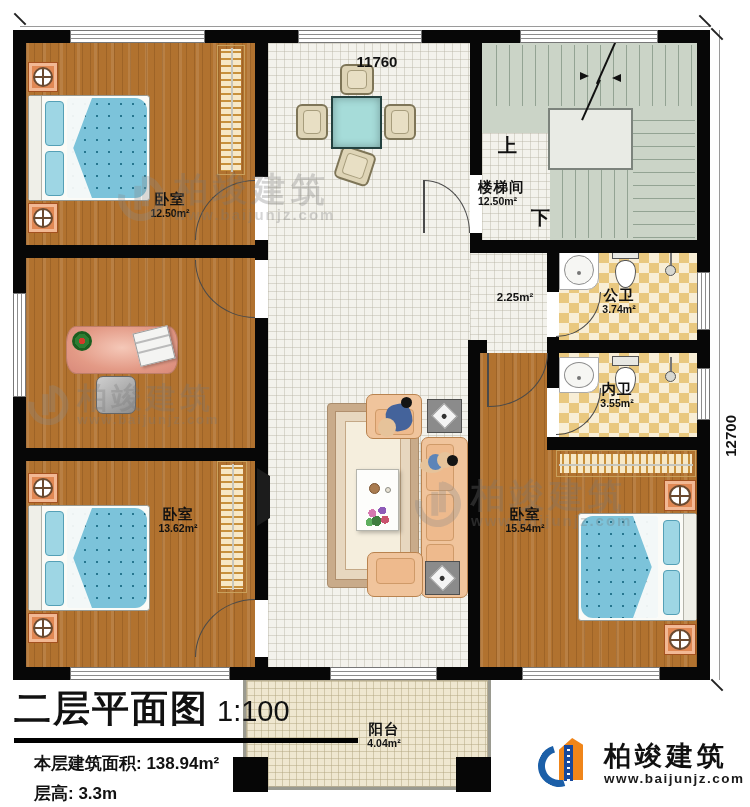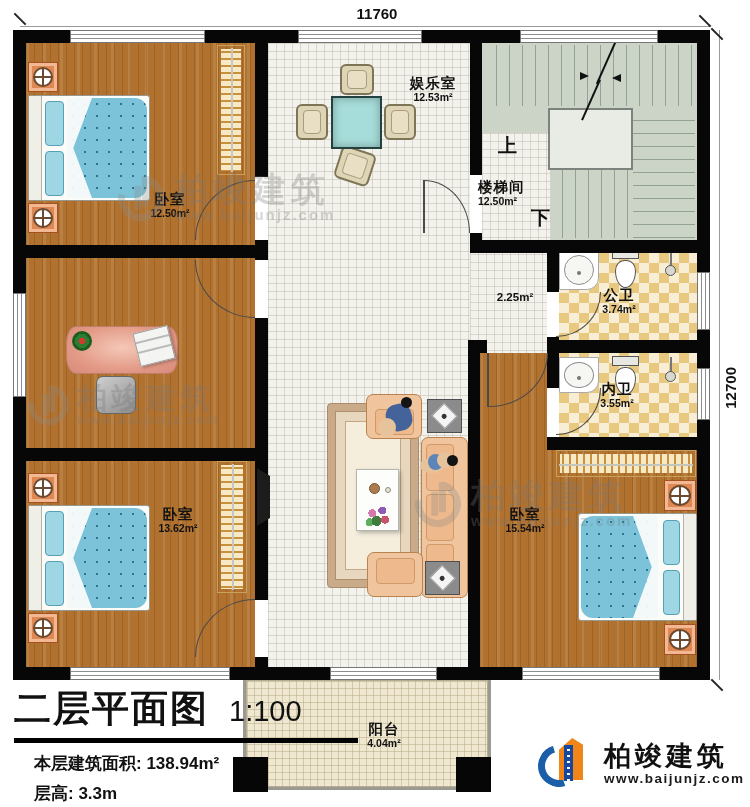--- a/index.html
+++ b/index.html
@@ -96,35 +96,35 @@
   .brk{position:absolute;width:2px;background:#111;z-index:2;}
   .tri{position:absolute;width:0;height:0;border-top:4px solid transparent;border-bottom:4px solid transparent;z-index:2;}
   
   .rlabel{position:absolute;z-index:4;text-align:center;line-height:1.1;color:#111;}
   .rname{display:block;font-size:14.5px;font-weight:700;letter-spacing:1px;}
   .rarea{display:block;font-size:10.5px;font-weight:700;}
   .stairword{position:absolute;z-index:4;font-size:19px;font-weight:700;}
   
   .dimline{position:absolute;background:#9a9a9a;z-index:4;}
   .tick{position:absolute;width:16px;height:2px;background:#222;transform:rotate(45deg);z-index:4;}
-  .dimtext{position:absolute;z-index:4;font-size:15px;font-weight:700;color:#111;}
+  .dimtext{position:absolute;z-index:4;font-size:15px;font-weight:700;color:#111;margin-top:48px;}
   .dimtext-v{writing-mode:vertical-rl;transform:rotate(180deg);}
   
   .rail{position:absolute;background:#9a9a90;z-index:1;}
   .pillar{position:absolute;background:#060606;z-index:2;}
   
   .wm{position:absolute;display:flex;align-items:center;gap:10px;opacity:.30;z-index:5;pointer-events:none;}
   .wm-icon{position:relative;width:46px;height:46px;border:7px solid #8a8a8a;border-radius:50%;border-top-color:transparent;transform:rotate(-35deg);}
   .wm-icon::before{content:"";position:absolute;left:10px;top:2px;width:7px;height:24px;background:#8a8a8a;transform:rotate(35deg);}
   .wm-icon::after{content:"";position:absolute;left:20px;top:-2px;width:7px;height:30px;background:#8a8a8a;transform:rotate(35deg);}
   .wm-name{font-size:34px;font-weight:900;color:#787878;letter-spacing:5px;line-height:1;}
   .wm-url{font-size:15px;font-weight:700;color:#787878;letter-spacing:2px;}
   
   .titleblock{position:absolute;left:14px;top:684px;z-index:6;}
-  .titlerow{display:flex;align-items:baseline;gap:20px;text-align:right;}
+  .titlerow{display:flex;align-items:baseline;gap:8px;text-align:right;}
   .t-main{font-size:37px;font-weight:900;letter-spacing:2px;}
   .t-scale{font-size:29px;font-weight:400;}
   .t-rule{width:344px;height:5px;background:#000;margin-top:4px;}
   .t-info{margin-top:9px;font-size:17px;font-weight:600;}
   .t-info2{margin-top:7px;font-size:17px;font-weight:600;}
   
   .logo{position:absolute;left:538px;top:736px;display:flex;align-items:center;gap:8px;z-index:6;}
   .logo-icon{position:relative;width:58px;height:56px;}
   .lg-swoosh{position:absolute;left:0;top:9px;width:42px;height:42px;border:7px solid #1b5fa8;border-radius:50%;
              border-top-color:transparent;border-right-color:transparent;transform:rotate(28deg);}
@@ -320,24 +320,20 @@
   <div class="pillar" style="left:456px;top:757px;width:35px;height:35px;"></div>
 
   <div class="rlabel" style="left:120px;top:192px;width:100px;">
     <span class="rname">卧室</span>
     <span class="rarea">12.50m²</span>
   </div>
   <div class="rlabel" style="left:128px;top:507px;width:100px;">
     <span class="rname">卧室</span>
     <span class="rarea">13.62m²</span>
   </div>
-  <div class="rlabel" style="left:388px;top:76px;width:90px;">
-    <span class="rname">娱乐室</span>
-    <span class="rarea">12.53m²</span>
-  </div>
   <div class="rlabel" style="left:478px;top:180px;width:80px;text-align:left;">
     <span class="rname">楼梯间</span>
     <span class="rarea">12.50m²</span>
   </div>
   <span class="stairword" style="left:498px;top:133px;">上</span>
   <span class="stairword" style="left:531px;top:205px;">下</span>
   <div class="rlabel" style="left:483px;top:291px;width:64px;">
     <span class="rarea" style="font-size:11.5px;">2.25m²</span>
   </div>
   <div class="rlabel" style="left:587px;top:288px;width:64px;">

